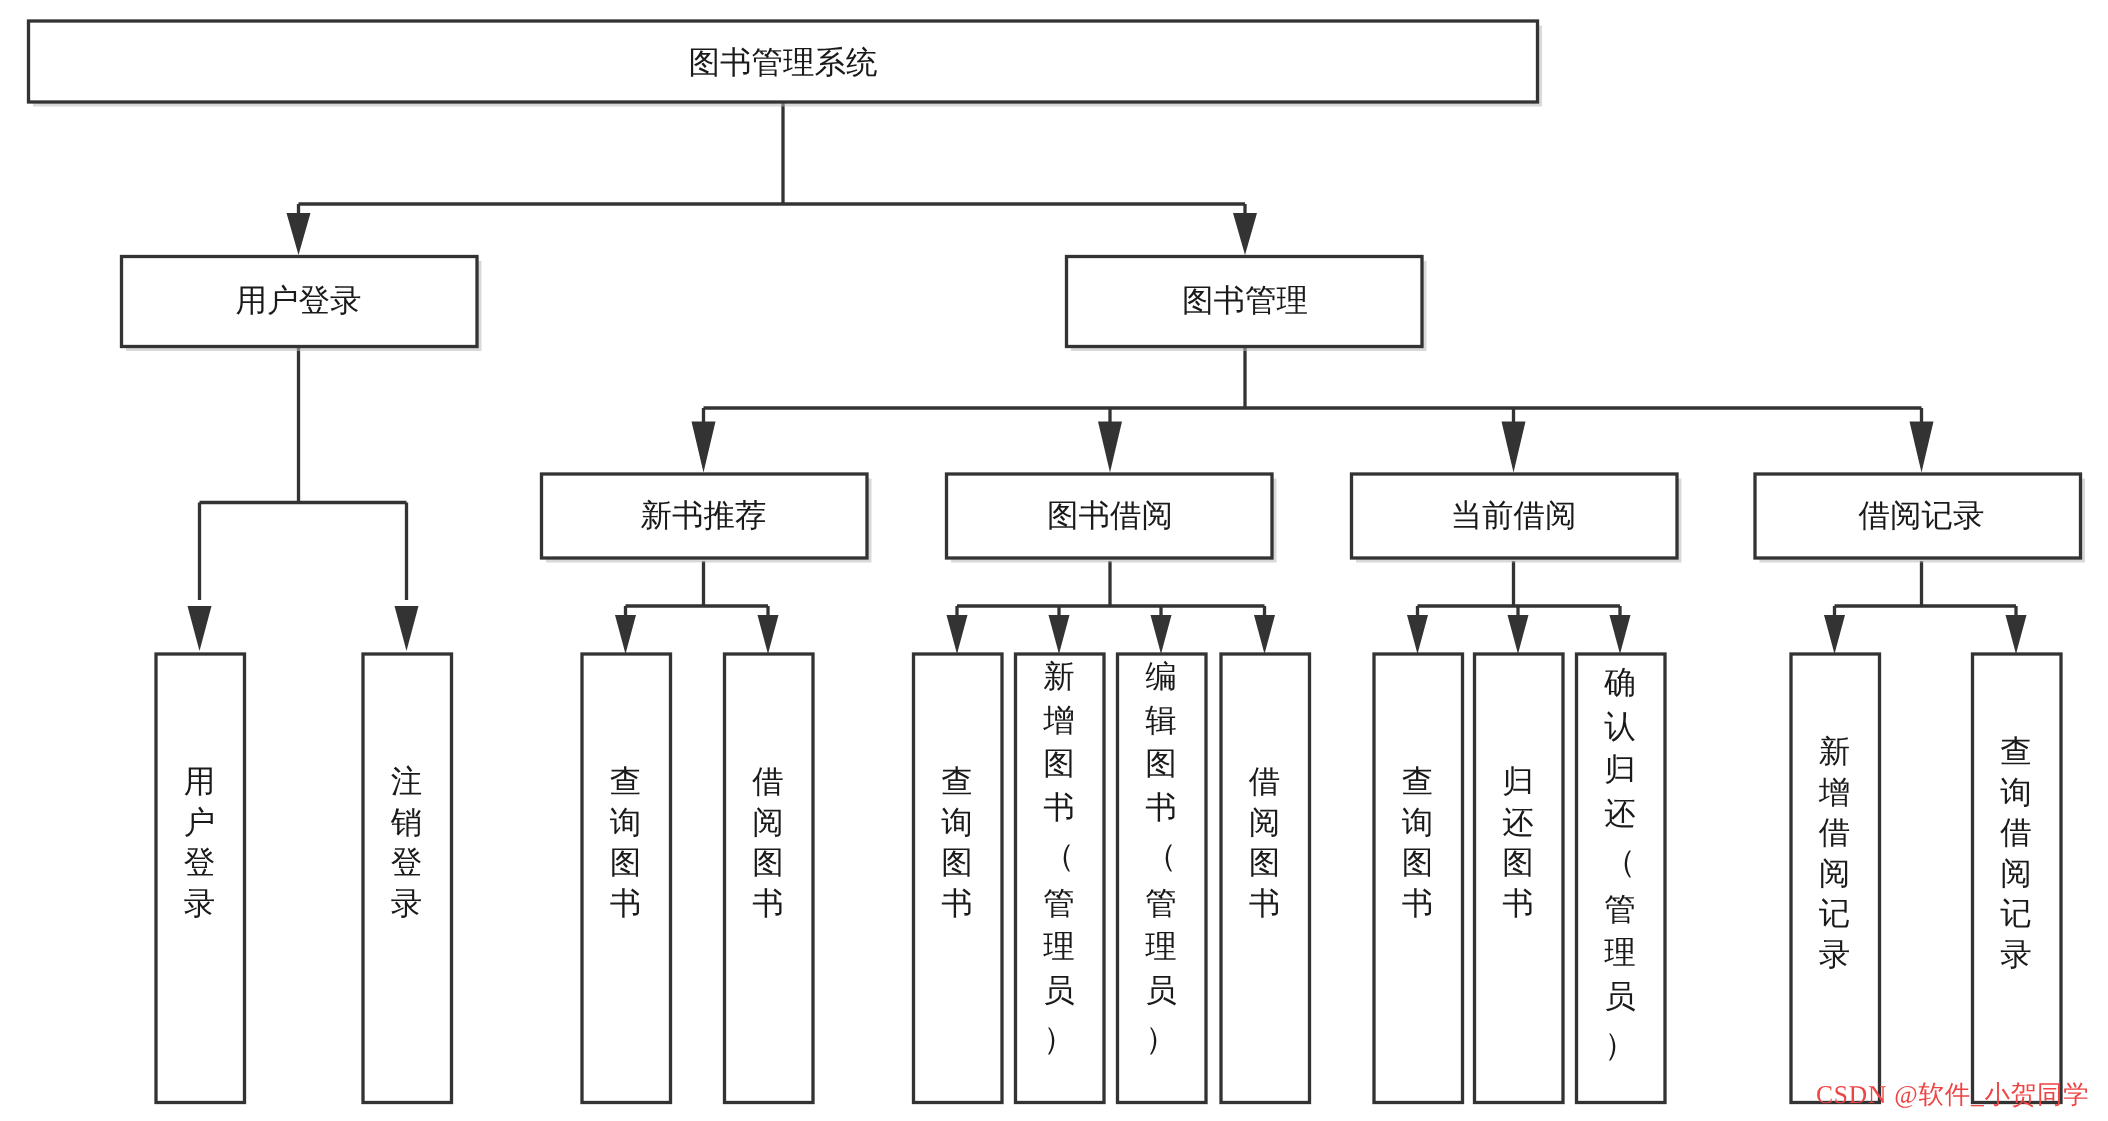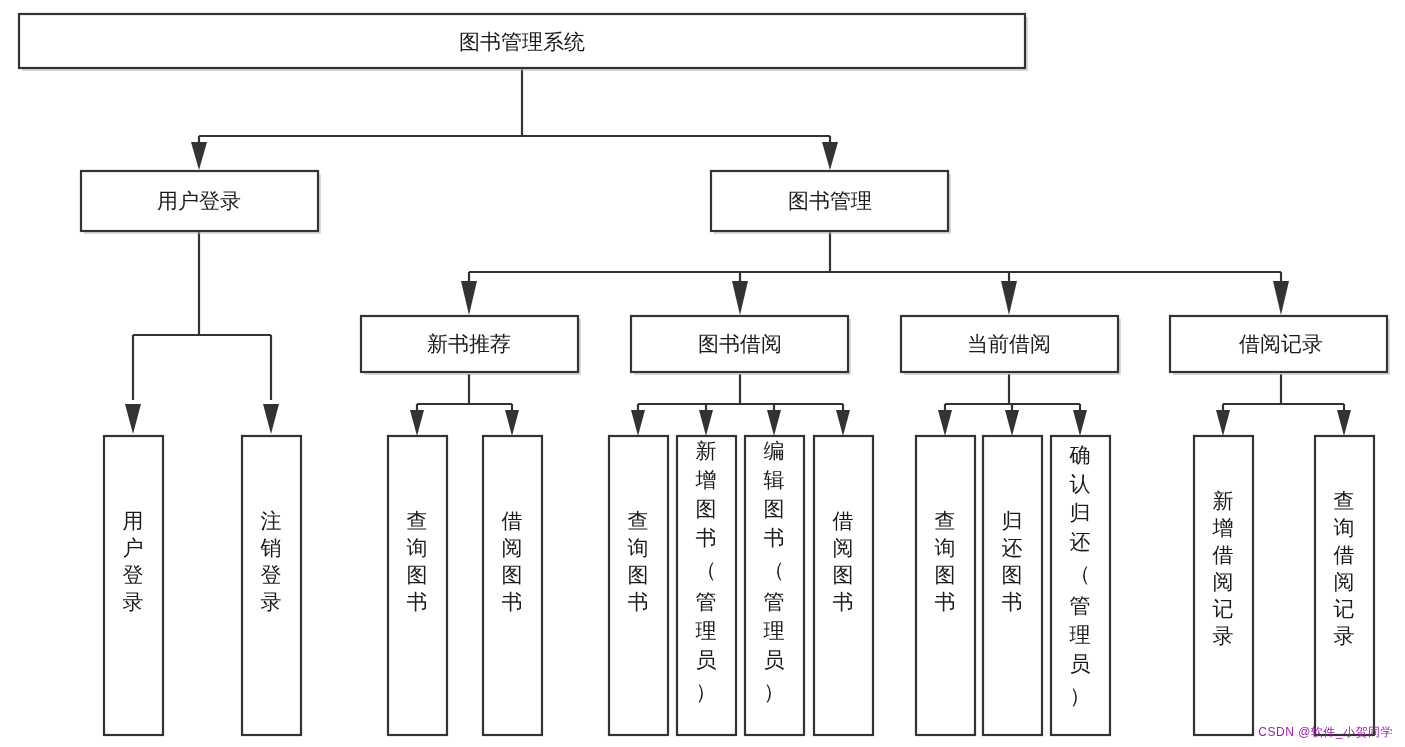--- a/index.html
+++ b/index.html
@@ -54,23 +54,23 @@
   .node-label-v {
     font-family: "Liberation Sans", "DejaVu Sans", sans-serif;
     font-size: 21px;
     fill: #1a1a1a;
     text-anchor: middle;
   }
   .watermark {
     position: absolute;
     right: 12px;
     bottom: 6px;
-    font-family: Liberation Sans, sans-serif;
-    font-size: 12px;
-    color: #a21caf;
+    font-family: Liberation Serif, serif;
+    font-size: 17px;
+    color: #ef4444;
     letter-spacing: 0.5px;
     white-space: nowrap;
     pointer-events: none;
   }
 </style>
 </head>
 <body>
 
 <div id="diagram-root">
 

